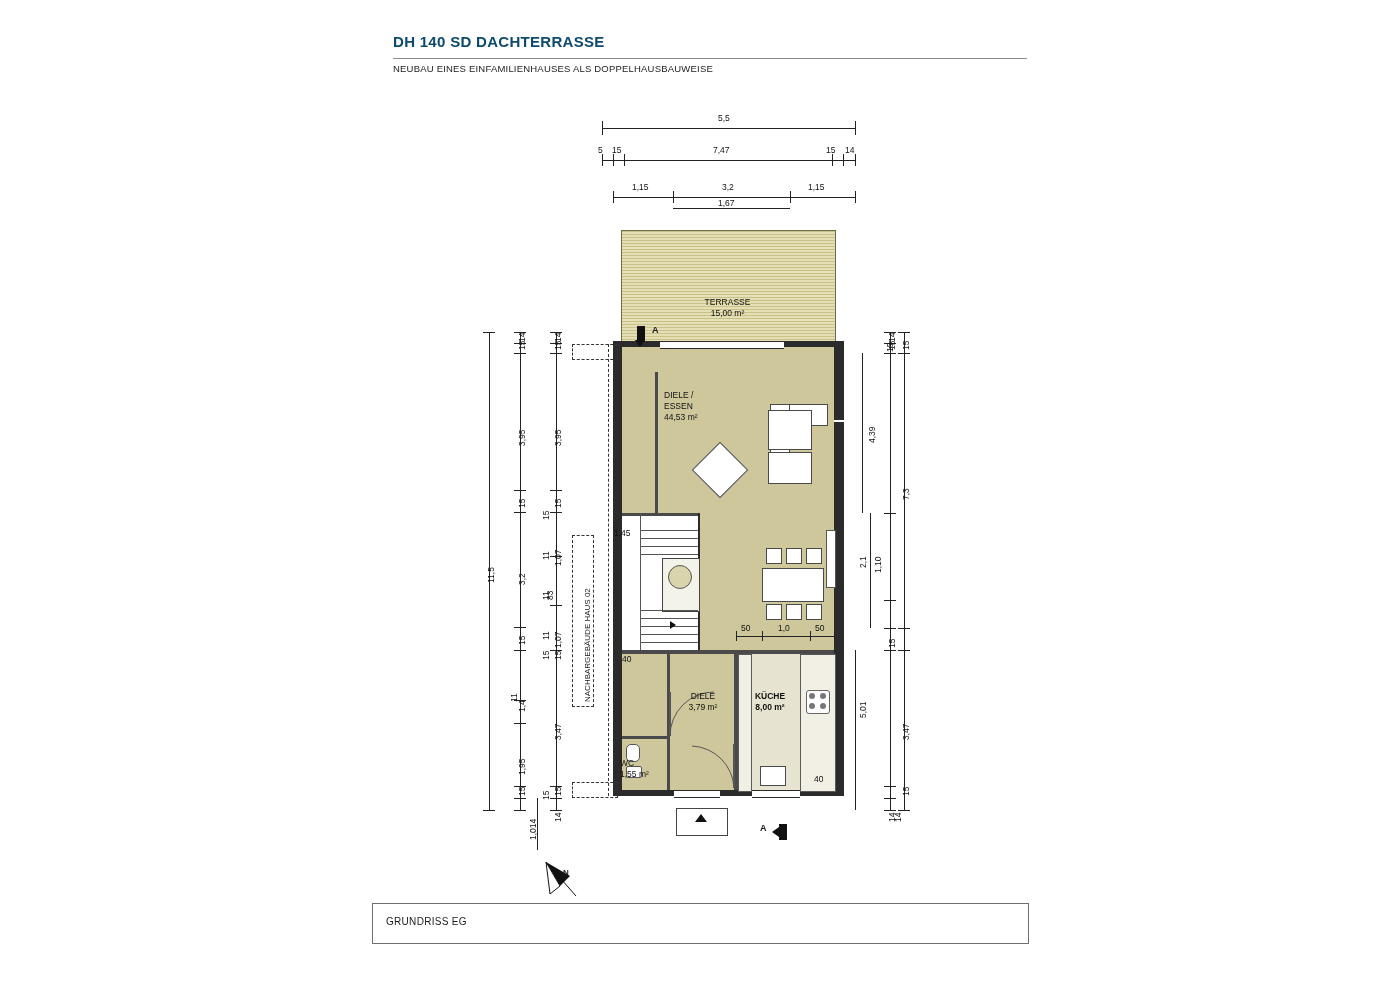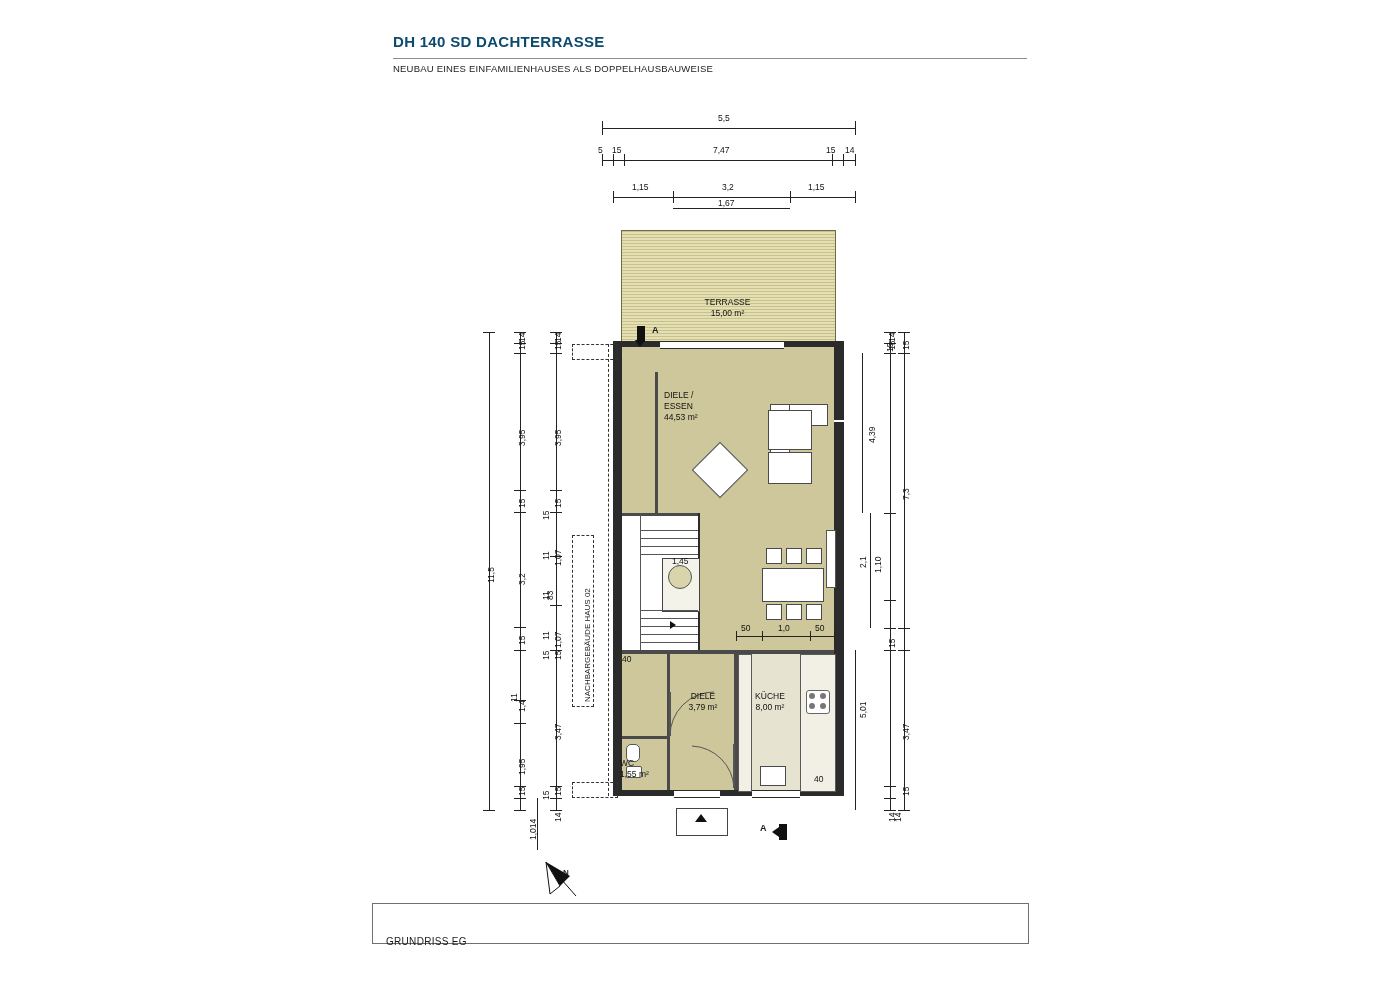--- a/index.html
+++ b/index.html
@@ -2,21 +2,21 @@
 <html><head>
 <meta charset="utf-8">
 <style>
   html,body{margin:0;padding:0;background:#ffffff;}
   body{width:1400px;height:989px;position:relative;font-family:"Liberation Sans",sans-serif;color:#1a1a1a;overflow:hidden;}
   .abs{position:absolute;}
   #title{left:393px;top:33px;font-size:15px;font-weight:bold;color:#0c4a6e;letter-spacing:.3px;}
   #subtitle{left:393px;top:63px;font-size:9.5px;letter-spacing:.2px;color:#222;}
   #titlerule{left:393px;top:58px;width:634px;height:1px;background:#8d8d8d;}
   #footerbox{left:372px;top:903px;width:655px;height:39px;border:1px solid #6f6f6f;background:#fff;}
-  #footerlabel{left:386px;top:916px;font-size:10px;letter-spacing:.3px;margin-top:20px;}
+  #footerlabel{left:386px;top:916px;font-size:10px;letter-spacing:.3px;}
   .dimtxt{font-size:8.5px;color:#111;white-space:nowrap;}
   .dimtxtv{font-size:8.5px;color:#111;white-space:nowrap;transform:rotate(-90deg);transform-origin:left top;}
   .hline{background:#222;height:1px;}
   .vline{background:#222;width:1px;}
   
   .wall{background:#2b2b2b;}
   .wall-light{background:#4a4a4a;}
   .room{background:#cdc79b;}
   .room-kitchen{background:#e6e3d0;}
   .white{background:#ffffff;}
@@ -96,21 +96,21 @@
 <div class="abs" style="left:640px;top:618px;width:58px;height:1px;background:#555;"></div>
 <div class="abs" style="left:640px;top:626px;width:58px;height:1px;background:#555;"></div>
 <div class="abs" style="left:640px;top:634px;width:58px;height:1px;background:#555;"></div>
 <div class="abs" style="left:640px;top:642px;width:58px;height:1px;background:#555;"></div>
 <div class="abs" style="left:640px;top:530px;width:58px;height:1px;background:#555;"></div>
 <div class="abs" style="left:640px;top:538px;width:58px;height:1px;background:#555;"></div>
 <div class="abs" style="left:640px;top:546px;width:58px;height:1px;background:#555;"></div>
 <div class="abs" style="left:640px;top:554px;width:58px;height:1px;background:#555;"></div>
 <div class="abs vline" style="left:640px;top:513px;height:139px;background:#555;"></div>
 <div class="abs tri-right" style="left:670px;top:621px;"></div>
-<div class="abs dimtxt" style="left:672px;top:528px;margin-top:28px;">1,45</div>
+<div class="abs dimtxt" style="left:614px;top:528px;">1,45</div>
 
 <div class="abs wall-light" style="left:655px;top:372px;width:3px;height:141px;"></div>
 
 <div class="abs wall-light" style="left:622px;top:650px;width:212px;height:4px;"></div>
 
 <div class="abs wall-light" style="left:734px;top:654px;width:4px;height:136px;"></div>
 
 <div class="abs wall-light" style="left:622px;top:736px;width:48px;height:3px;"></div>
 <div class="abs wall-light" style="left:667px;top:654px;width:3px;height:136px;"></div>
 
@@ -159,21 +159,21 @@
 
 <div class="abs roomlabel" style="left:664px;top:390px;width:120px;text-align:left;">
   <span>DIELE /</span><br>
   <span>ESSEN</span><br>
   <span>44,53 m²</span>
 </div>
 <div class="abs roomlabel" style="left:672px;top:691px;width:62px;">
   <span>DIELE</span><br>
   <span>3,79 m²</span>
 </div>
-<div class="abs roomlabel" style="left:740px;top:691px;width:60px;">
+<div class="abs roomlabel" style="left:740px;top:691px;width:60px;font-weight:bold;">
   <span>KÜCHE</span><br>
   <span>8,00 m²</span>
 </div>
 <div class="abs roomlabel" style="left:620px;top:758px;width:52px;text-align:left;">
   <span>WC</span><br>
   <span>1,55 m²</span>
 </div>
 
 <div class="abs dimtxt" style="left:622px;top:654px;">40</div>
 <div class="abs dimtxt" style="left:814px;top:774px;">40</div>

